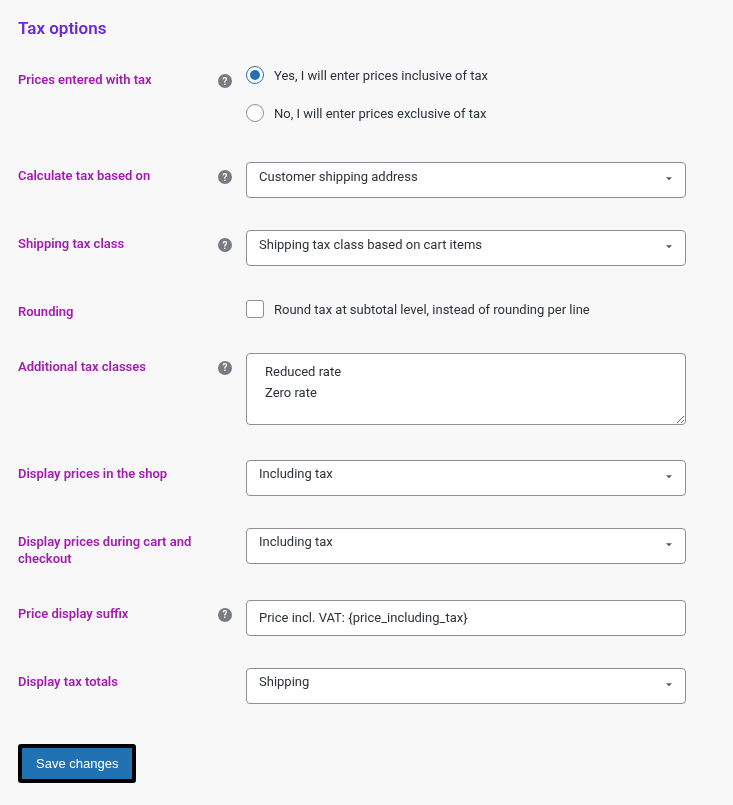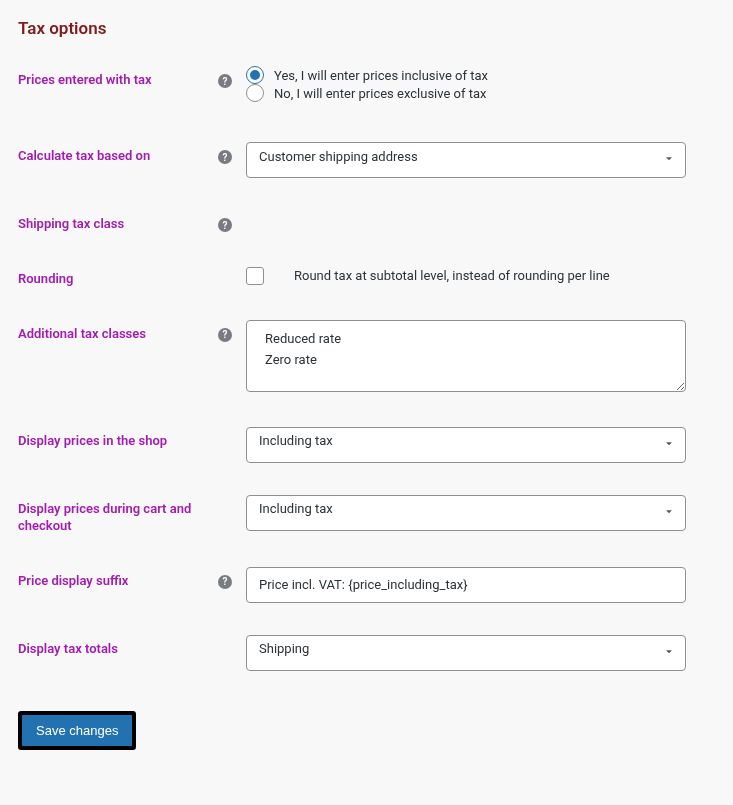--- a/index.html
+++ b/index.html
@@ -11,21 +11,21 @@
       font-family: -apple-system, BlinkMacSystemFont, "Segoe UI", Roboto, Arial, sans-serif;
       font-size: 13px;
       color: #2c3338;
       background: #f8f8f9;
       padding: 18px 18px 30px 18px;
       width: 733px;
     }
     h2.page-title {
       font-size: 17px;
       font-weight: 600;
-      color: #7f1d1d;
+      color: #6d28d9;
       margin-bottom: 28px;
     }
     .form-row {
       display: flex;
       align-items: flex-start;
       margin-bottom: 32px;
     }
     .label-col {
       width: 228px;
       flex-shrink: 0;
@@ -63,20 +63,21 @@
       margin-right: 14px;
       flex-shrink: 0;
     }
     .control-col {
       flex: 1;
       max-width: 440px;
     }
     .radio-option {
       display: flex;
       align-items: center;
+      margin-bottom: 20px;
       cursor: pointer;
     }
     .radio-option:last-child {
       margin-bottom: 8px;
     }
     .radio-circle {
       width: 18px;
       height: 18px;
       border: 1px solid #8c8f94;
       border-radius: 50%;
@@ -128,21 +129,20 @@
     .chevron svg {
       width: 14px;
       height: 14px;
       fill: #50575e;
     }
     .checkbox-option {
       display: flex;
       align-items: center;
       cursor: pointer;
       padding-top: 2px;
-      gap: 20px;
     }
     .checkbox-box {
       width: 18px;
       height: 18px;
       border: 1px solid #8c8f94;
       border-radius: 3px;
       margin-right: 10px;
       background: #fff;
       flex-shrink: 0;
     }
@@ -225,20 +225,32 @@
     </div>
   </div>
 </div>
 
 
 <div class="form-row">
   <div class="label-col">
     <span class="label-text">Shipping tax class</span>
     <span class="help-icon">?</span>
   </div>
+  <div class="control-col">
+    <div class="select-wrap">
+      <div class="select-box">
+        <span>Shipping tax class based on cart items</span>
+      </div>
+      <span class="chevron">
+        <svg viewBox="0 0 24 24">
+            <path d="M7 10l5 5 5-5z"></path>
+          </svg>
+      </span>
+    </div>
+  </div>
 </div>
 
 
 <div class="form-row">
   <div class="label-col">
     <span class="label-text">Rounding</span>
     <span class="help-spacer"></span>
   </div>
   <div class="control-col">
     <div class="checkbox-option">

